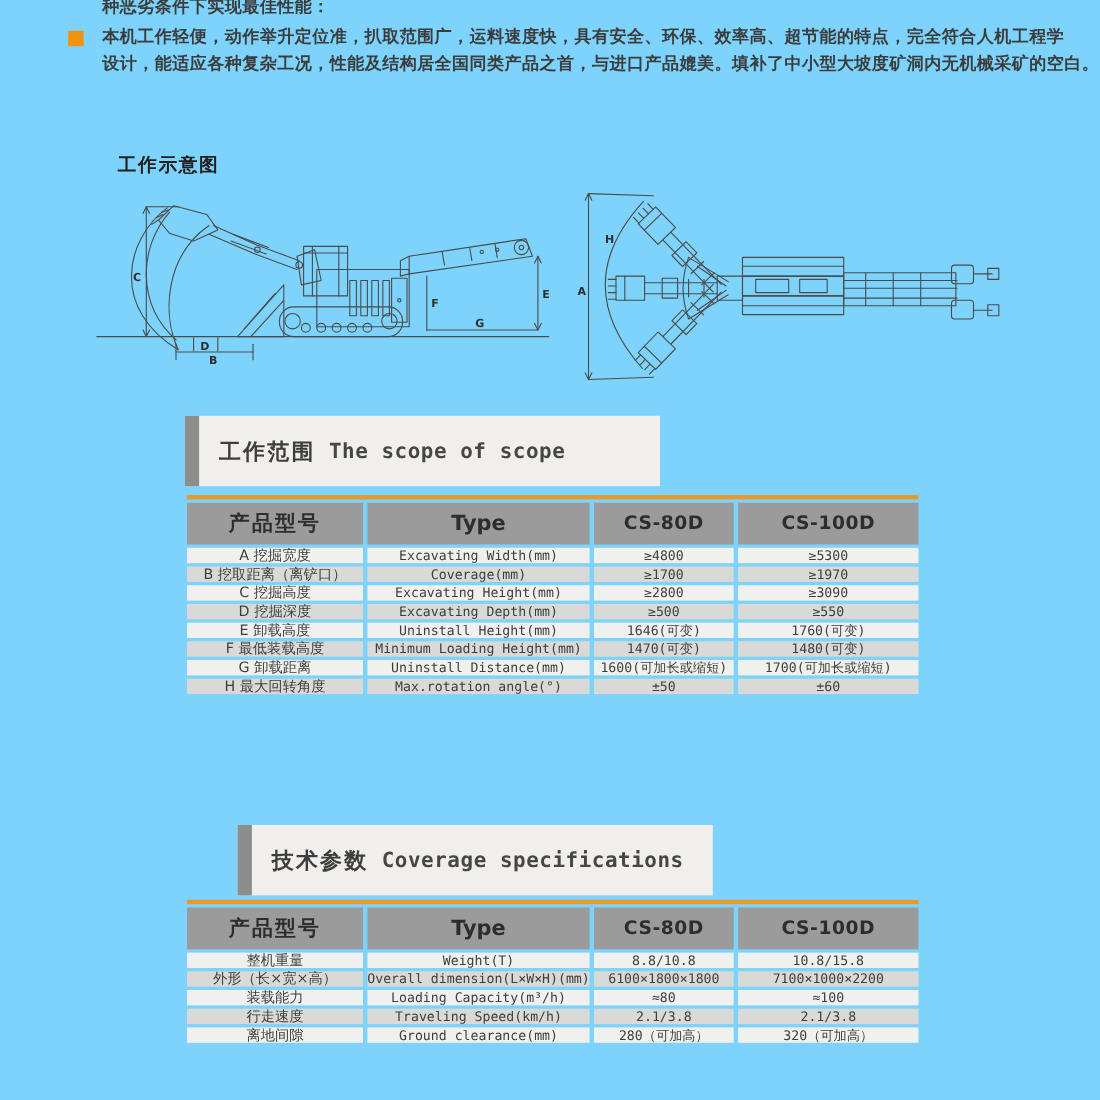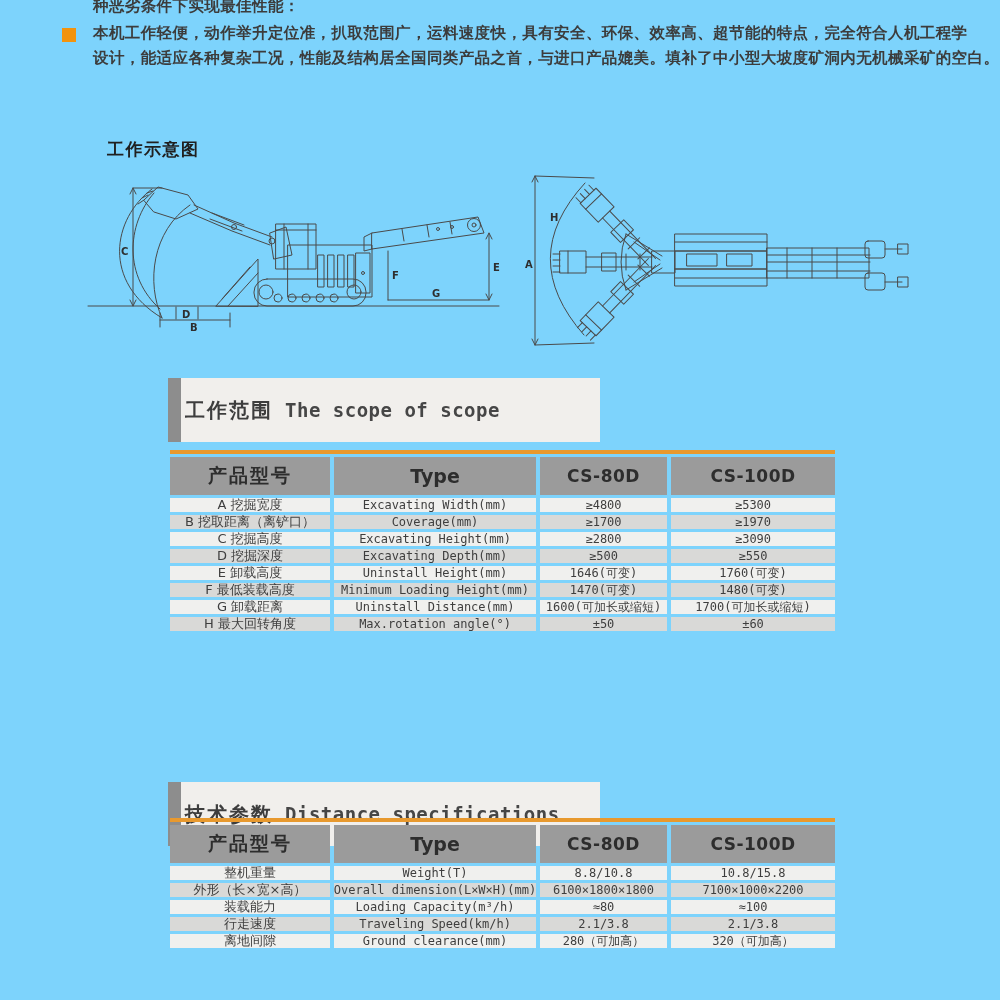--- a/index.html
+++ b/index.html
@@ -22,21 +22,21 @@
   
   .drawing { position:absolute; }
   .drawing svg { display:block; }
   .dw { stroke:#4a4a4a; stroke-width:1; fill:none; stroke-linecap:round; stroke-linejoin:round; }
   .dwt { font-family:"DejaVu Sans","Liberation Sans",sans-serif; font-size:10px;
     font-weight:bold; fill:#2e2e2e; stroke:none; }
   
   .section-header { position:absolute; left:168px; width:432px; height:64px;
     background:#f1efec; display:flex; align-items:stretch; }
   .section-bar { width:13px; background:#8d8d8d; }
-  .section-title { display:flex; align-items:center; padding-left:4px; gap:12px; }
+  .section-title { display:flex; align-items:center; padding-left:18px; gap:12px; }
   .section-title .zh { font-size:20px; font-weight:bold; color:#3d3d3d; letter-spacing:2px; }
   .section-title .en { font-family:"DejaVu Sans Mono","Liberation Mono",monospace;
     font-size:19px; font-weight:bold; color:#464646; letter-spacing:0.5px; }
   
   .spec-table { position:absolute; left:170px; width:665px;
     border-top:4px solid #E8992E; }
   .t-row { display:grid; grid-template-columns:160px 202px 127px 164px; column-gap:4px; }
   .t-row.data { margin-top:3px; }
   .t-head { margin-top:3px;text-align:right; }
   .cell { display:flex; align-items:center; justify-content:center;
@@ -256,25 +256,25 @@
       <div class="cell val">1700(可加长或缩短)</div>
     </div>
     <div class="t-row data">
       <div class="cell zh">H 最大回转角度</div>
       <div class="cell en">Max.rotation angle(°)</div>
       <div class="cell val">±50</div>
       <div class="cell val">±60</div>
     </div>
   </div>
 
-  <div class="section-header" style="top:782px;">
+  <div class="section-header" style="top:750px;margin-left:48px;">
     <div class="section-bar"></div>
     <div class="section-title">
       <span class="zh">技术参数</span>
-      <span class="en">Distance specifications</span>
+      <span class="en">Coverage specifications</span>
     </div>
   </div>
 
   <div class="spec-table table-spec">
     <div class="t-row t-head">
       <div class="cell h-zh">产品型号</div>
       <div class="cell h-type">Type</div>
       <div class="cell h-model">CS-80D</div>
       <div class="cell h-model">CS-100D</div>
     </div>

